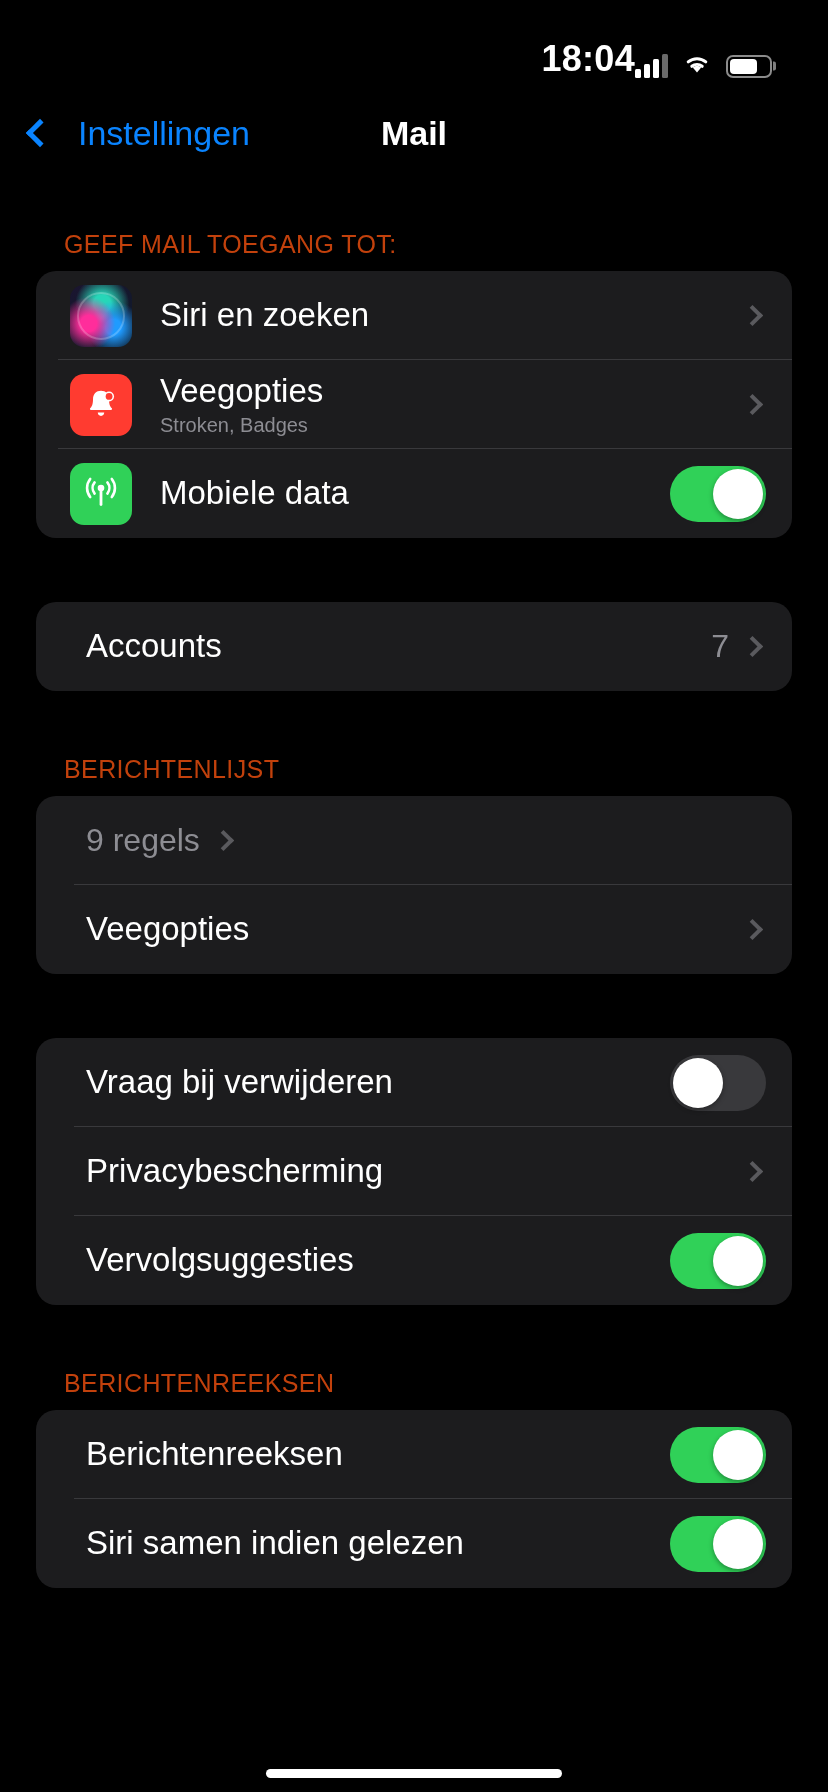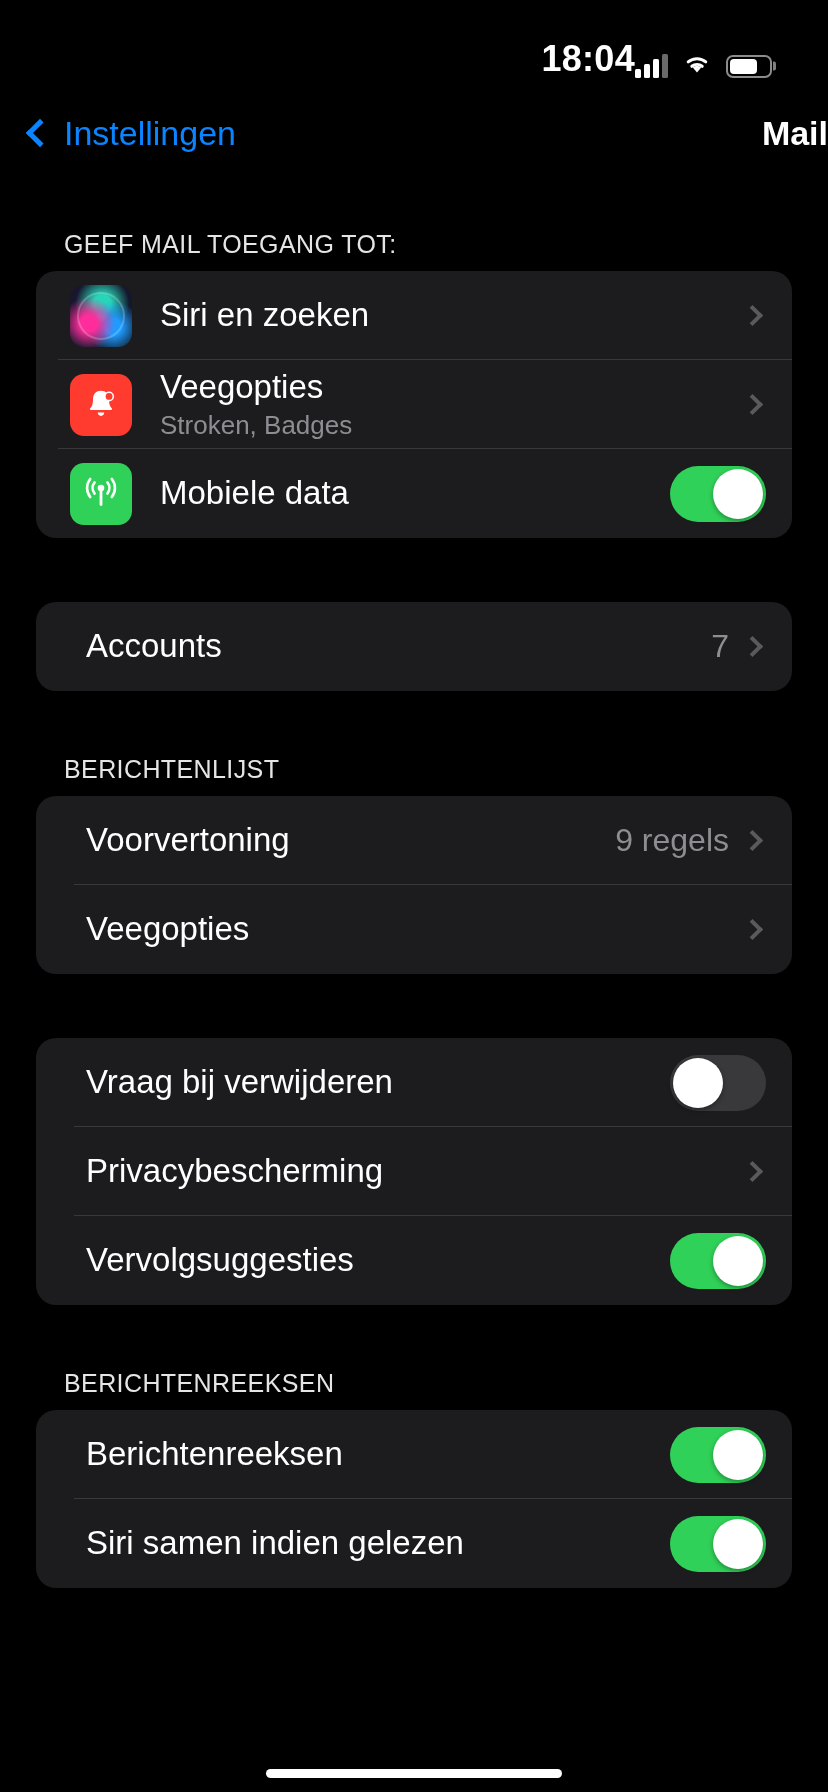--- a/index.html
+++ b/index.html
@@ -43,44 +43,44 @@
   }
   .battery .fill{ height:100%; width:72%; background:#fff; border-radius:4px; }
 
   
   .nav-bar{
     height:82px; position:relative;
     display:flex; align-items:center;
     padding:0 26px;
   }
   .nav-back{
-    display:flex; align-items:center; gap:12px;
+    display:flex; align-items:center; gap:26px;
     color:#0a84ff; font-size:34px;
     cursor:pointer;
   }
   .nav-back .chev{
     width:20px; height:20px;
     border-left:5px solid #0a84ff;
     border-bottom:5px solid #0a84ff;
     transform:rotate(45deg);
     margin-right:2px; margin-left:4px;
   }
   .nav-title{
-    position:absolute; left:0; right:0; text-align:right;
+    position:absolute; left:0; right:0; text-align:center;
     color:#fff; font-size:34px; font-weight:700;
     pointer-events:none;
   }
 
   
   .scroll{
     padding:0 36px;
     height:calc(1792px - 92px - 82px);
   }
   .section-header{
-    color:#e5e5e5; font-size:25px;
+    color:#c2410c; font-size:25px;
     letter-spacing:0.4px;
     padding:0 28px 12px 28px;
   }
   .sec-gap-lg{ height:64px; }
   .sec-gap-top{ height:56px; }
 
   .card{
     background:#1c1c1e;
     border-radius:20px;
     overflow:hidden;
@@ -123,21 +123,21 @@
   .icon-bell svg{ width:38px; height:38px; }
   
   .icon-cell{ background:#30d158; }
   .icon-cell svg{ width:40px; height:40px; }
 
   .label{
     color:#fff; font-size:33px;
     flex:1; line-height:1.18;
   }
   .label .sub{
-    display:block; color:#8d8d93; font-size:26px;
+    display:block; color:#8d8d93; font-size:20px;
     margin-top:3px;
   }
   .value{
     color:#8d8d93; font-size:32px; margin-right:16px;
   }
   .chevron{
     width:15px; height:15px;
     border-right:4px solid #5a5a5e;
     border-top:4px solid #5a5a5e;
     transform:rotate(45deg);
@@ -245,21 +245,20 @@
       <div class="row last">
         <span class="label"><span>Accounts</span></span>
         <span class="value">7</span>
         <span class="chevron"></span>
       </div>
     </div>
     <div class="sec-gap-lg"></div>
     <div class="section-header">BERICHTENLIJST</div>
     <div class="card">
       <div class="row ">
-        <span class="label"><span>Voorvertoning</span></span>
         <span class="value">9 regels</span>
         <span class="chevron"></span>
         <span class="sep"></span>
       </div>
       <div class="row last">
         <span class="label"><span>Veegopties</span></span>
         <span class="chevron"></span>
       </div>
     </div>
     <div class="sec-gap-lg"></div>

